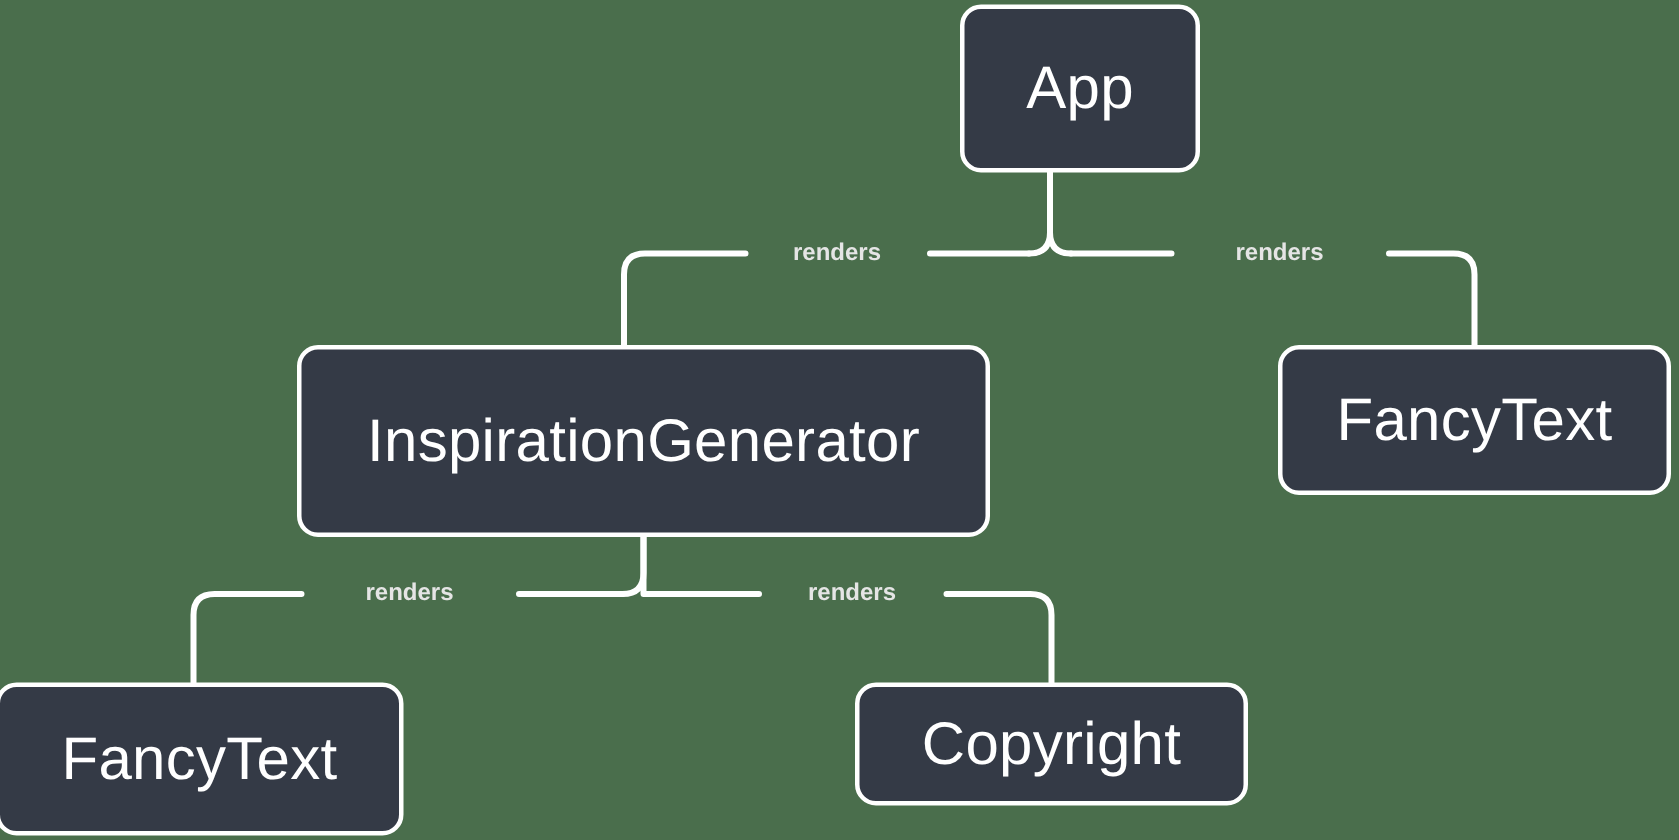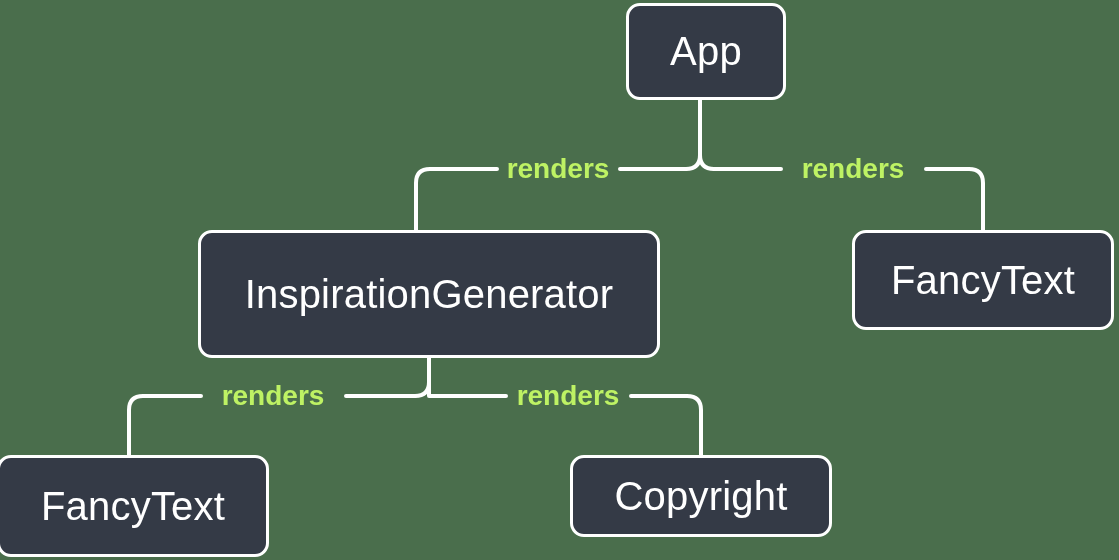--- a/index.html
+++ b/index.html
@@ -34,22 +34,22 @@
     align-items: center;
     justify-content: center;
     font-size: 40px;
     font-weight: 400;
     letter-spacing: 0.2px;
     white-space: nowrap;
     z-index: 2;
   }
   .edge-label {
     position: absolute;
-    color: #bef264;
-    font-size: 28px;
+    color: #e5e5e5;
+    font-size: 16px;
     font-weight: 700;
     white-space: nowrap;
     transform: translate(-50%, -50%);
     z-index: 3;
     line-height: 1;
   }
 </style>
 </head>
 <body>
 
@@ -68,21 +68,21 @@
       <path d="M 429 330 L 429 382 Q 429 396 415 396"></path>
       <path d="M 429 330 L 429 396 Q 429 396 443 396"></path>
 
       <path d="M 415 396 L 346 396 M 201 396 L 143 396 Q 129 396 129 410 L 129 455"></path>
 
       <path d="M 443 396 L 506 396 M 631 396 L 687 396 Q 701 396 701 410 L 701 455"></path>
 
     </g>
   </svg>
 
-  <div class="node" style="left:626px; top:3px; width:160px; height:97px;">
+  <div class="node" style="left:640px; top:3px; width:160px; height:112px;">
     <span>App</span>
   </div>
 
   <div class="node" style="left:198px; top:230px; width:462px; height:128px;">
     <span>InspirationGenerator</span>
   </div>
 
   <div class="node" style="left:852px; top:230px; width:262px; height:100px;">
     <span>FancyText</span>
   </div>

